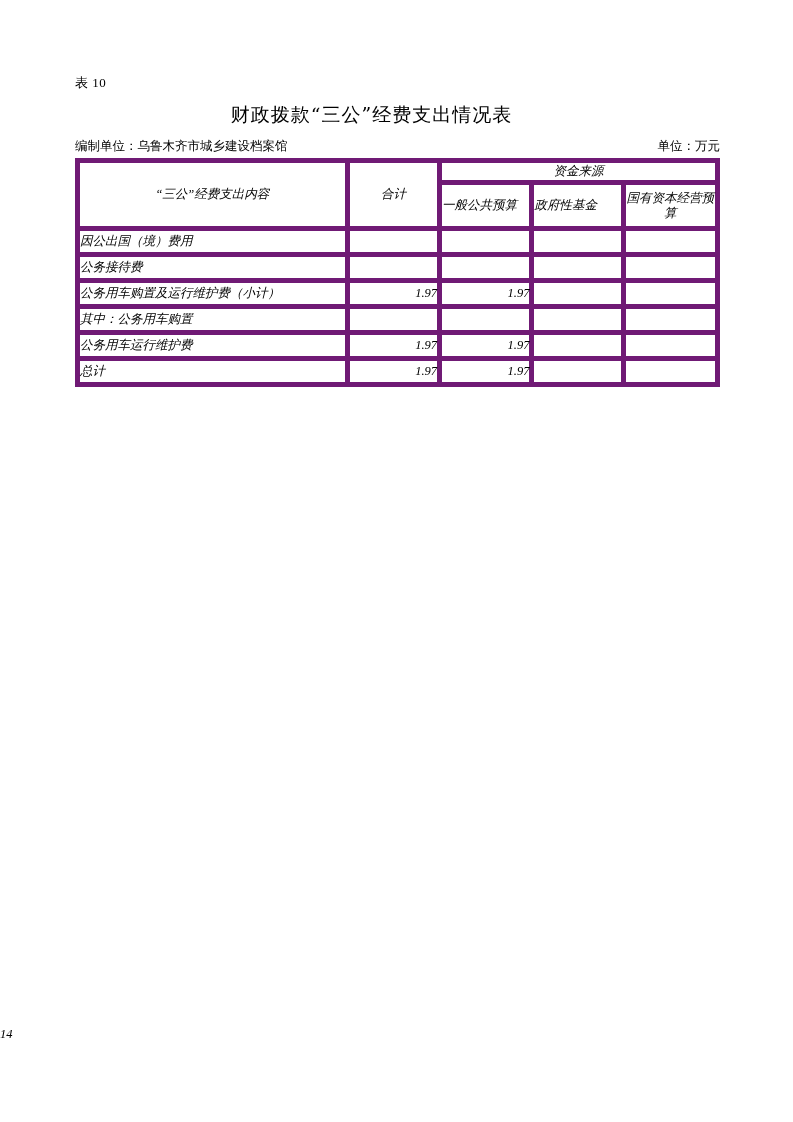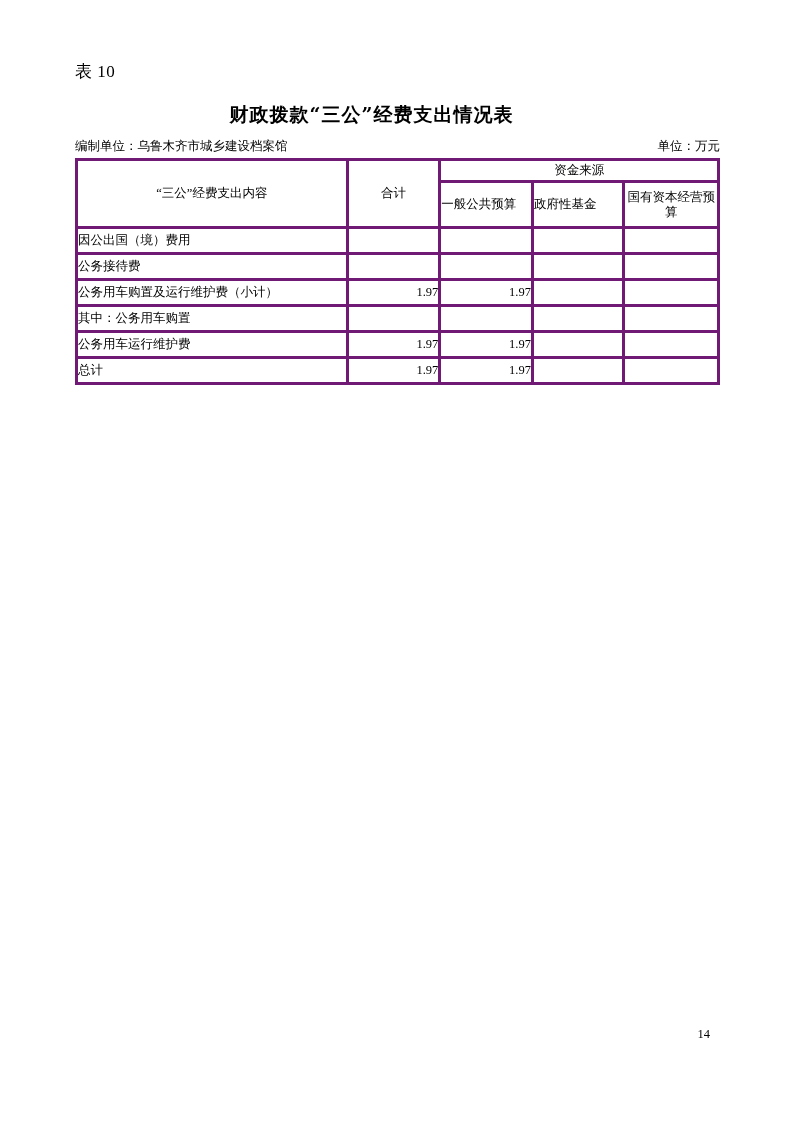--- a/index.html
+++ b/index.html
@@ -17,33 +17,33 @@
   }
   .page {
     position: absolute;
     left: 0; top: 0;
     width: 793px;
     height: 1122px;
   }
   .table-label {
     position: absolute;
     left: 75px;
-    top: 60px;
-    font-size: 17px;
+    top: 74px;
+    font-size: 13px;
     font-family: "Liberation Serif", serif;
     letter-spacing: 0.5px;
   }
   .doc-title {
     position: absolute;
     left: 0;
     top: 102px;
     width: 743px;
     text-align: center;
     font-size: 19px;
-    font-weight: bold;
+    font-weight: normal;
     font-family: "DejaVu Serif", serif;
     letter-spacing: 1px;
   }
   .meta-row {
     position: absolute;
     left: 75px;
     top: 138px;
     width: 645px;
     font-size: 12.5px;
     display: flex;
@@ -55,24 +55,25 @@
   }
   table.main {
     position: absolute;
     left: 75px;
     top: 158px;
     border-collapse: collapse;
     width: 645px;
     font-size: 12.5px;
   }
   table.main td, table.main th {
-    border: 3px solid #701a75;
+    border: 5px solid #701a75;
     padding: 0;
     font-weight: normal;
     vertical-align: middle;
+    font-style: italic;
   }
   .h-center {
     text-align: left;
   }
   .cell-pad {
     padding: 4px 4px;
     line-height: 1.25;
   }
   .col-content { width: 272px; }
   .col-total   { width: 93px; }
@@ -95,22 +96,23 @@
     text-align: center;
   }
   .source-head {
     text-align: center;
   }
   .page-number {
     position: absolute;
     left: 0;
     top: 1027px;
     width: 710px;
-    text-align: right;
+    text-align: left;
     font-size: 12.5px;
+    font-style: italic;
   }
   .soe-wrap {
     line-height: 1.2;
     padding: 3px 2px;
     text-align: center;
     margin-top: 8px;
   }
 </style>
 </head>
 <body>

